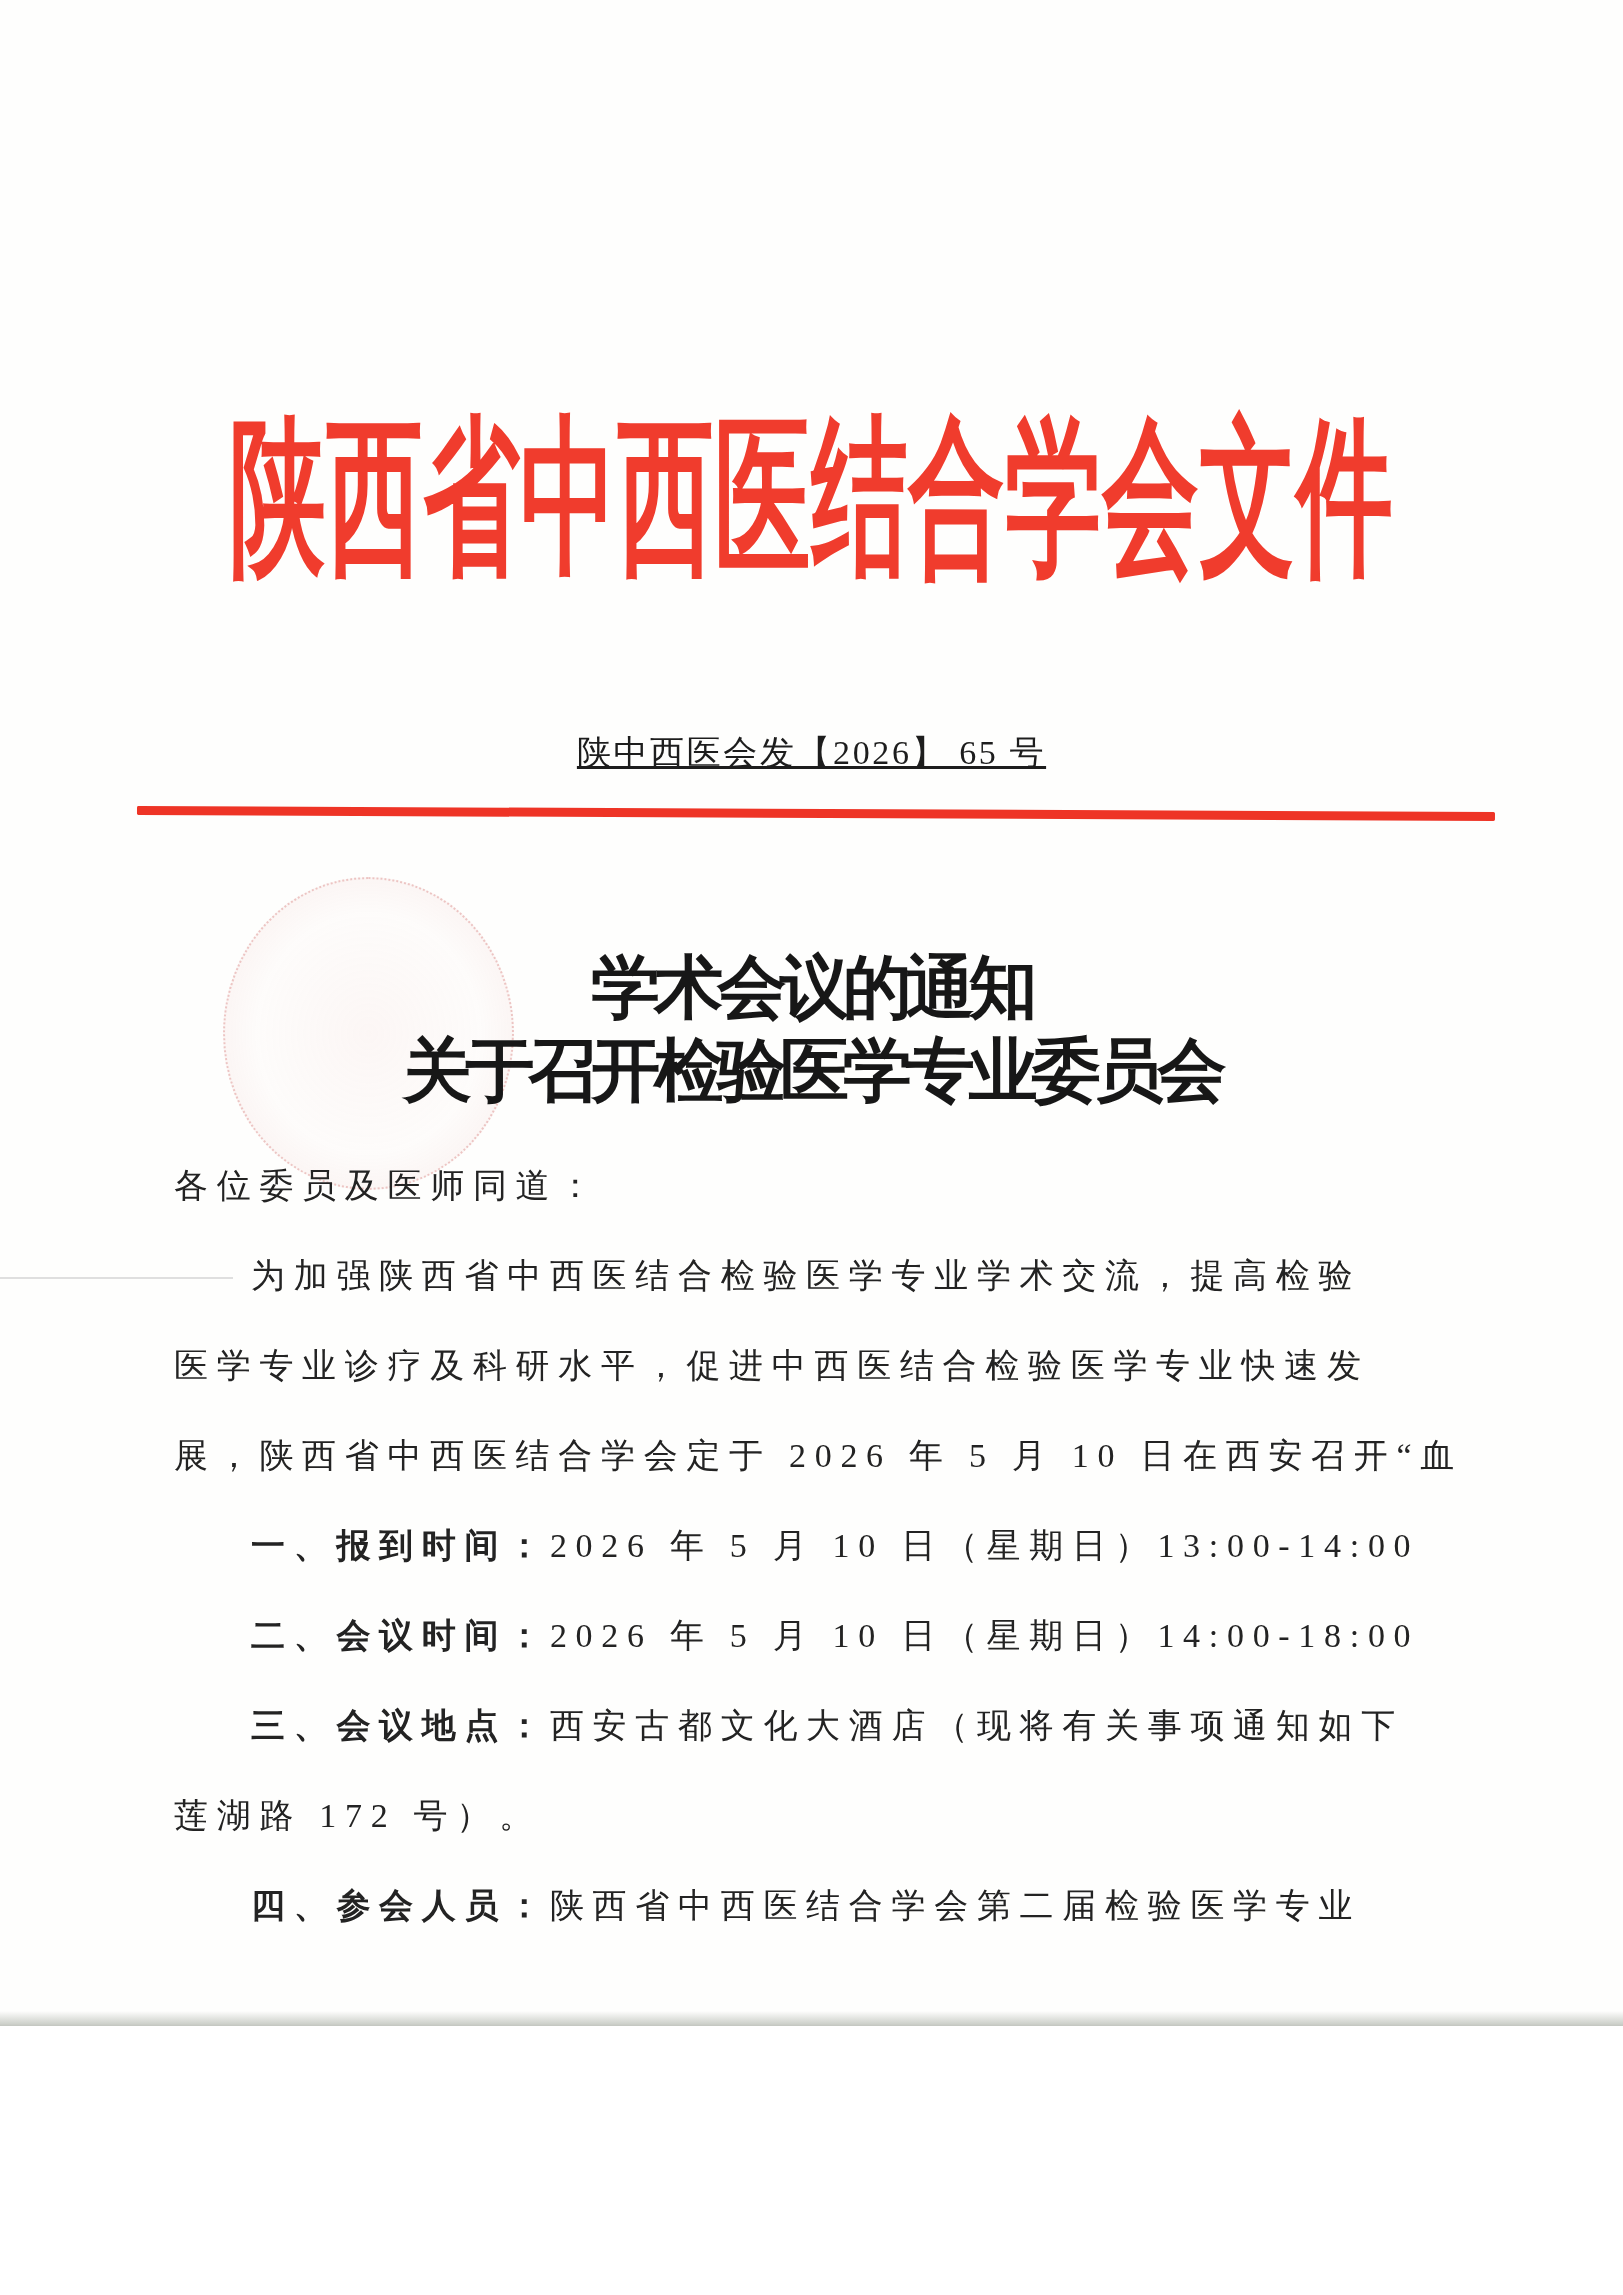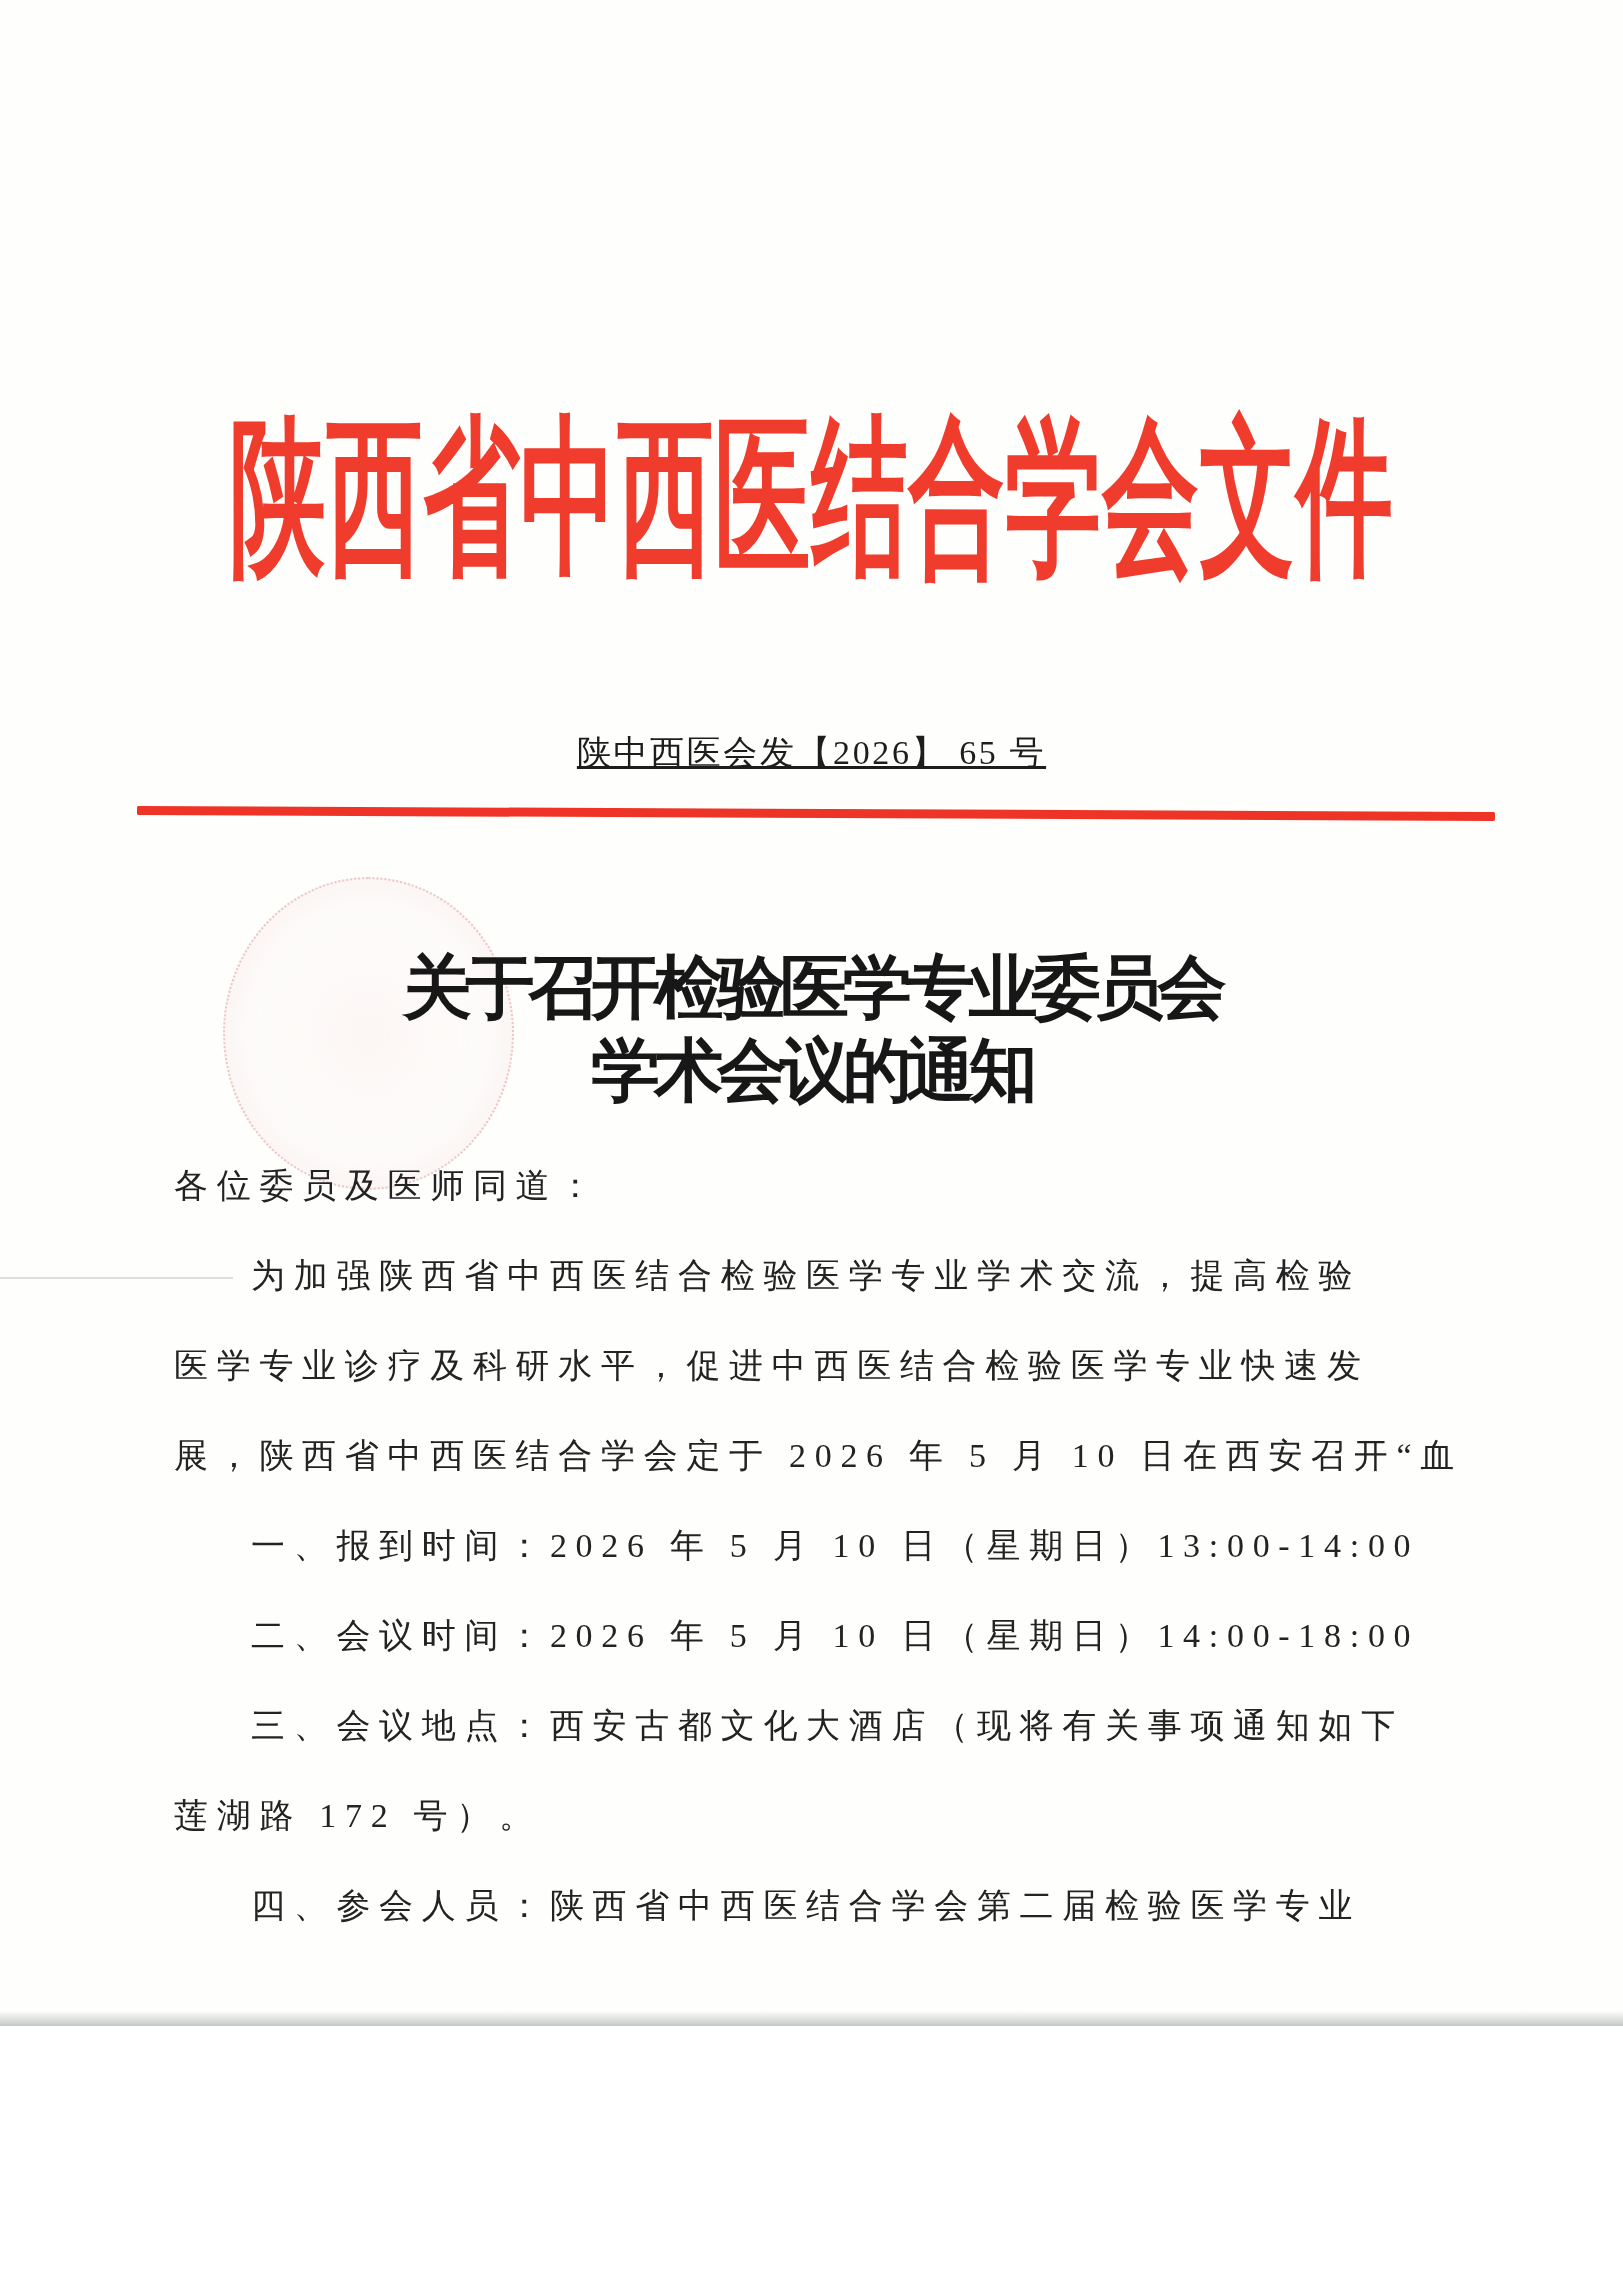--- a/index.html
+++ b/index.html
@@ -99,21 +99,21 @@
     font-size: 34px;
     color: #232323;
   }
   .line {
     height: 90px;
     line-height: 90px;
     letter-spacing: 8.7px;
     white-space: nowrap;
   }
   .indent { padding-left: 77px; }
-  .label { font-weight: normal; }
+  .label { font-weight: bold; }
 
   
   .scan-artifact-line {
     position: absolute;
     left: 0;
     top: 1277px;
     width: 233px;
     height: 1.5px;
     background: rgba(165, 165, 165, 0.35);
   }
@@ -133,22 +133,22 @@
 
   <div class="letterhead">陕西省中西医结合学会文件</div>
 
   <div class="doc-number">陕中西医会发【2026】 65 号</div>
 
   <div class="red-rule"></div>
 
   <div class="stamp"></div>
 
   <div class="notice-title">
+    <div>学术会议的通知</div>
     <div>关于召开检验医学专业委员会</div>
-    <div>学术会议的通知</div>
   </div>
 
   <div class="body-block">
 
     <div class="line">各位委员及医师同道：</div>
 
     <div class="line indent">为加强陕西省中西医结合检验医学专业学术交流，提高检验</div>
 
     <div class="line">医学专业诊疗及科研水平，促进中西医结合检验医学专业快速发</div>
 

